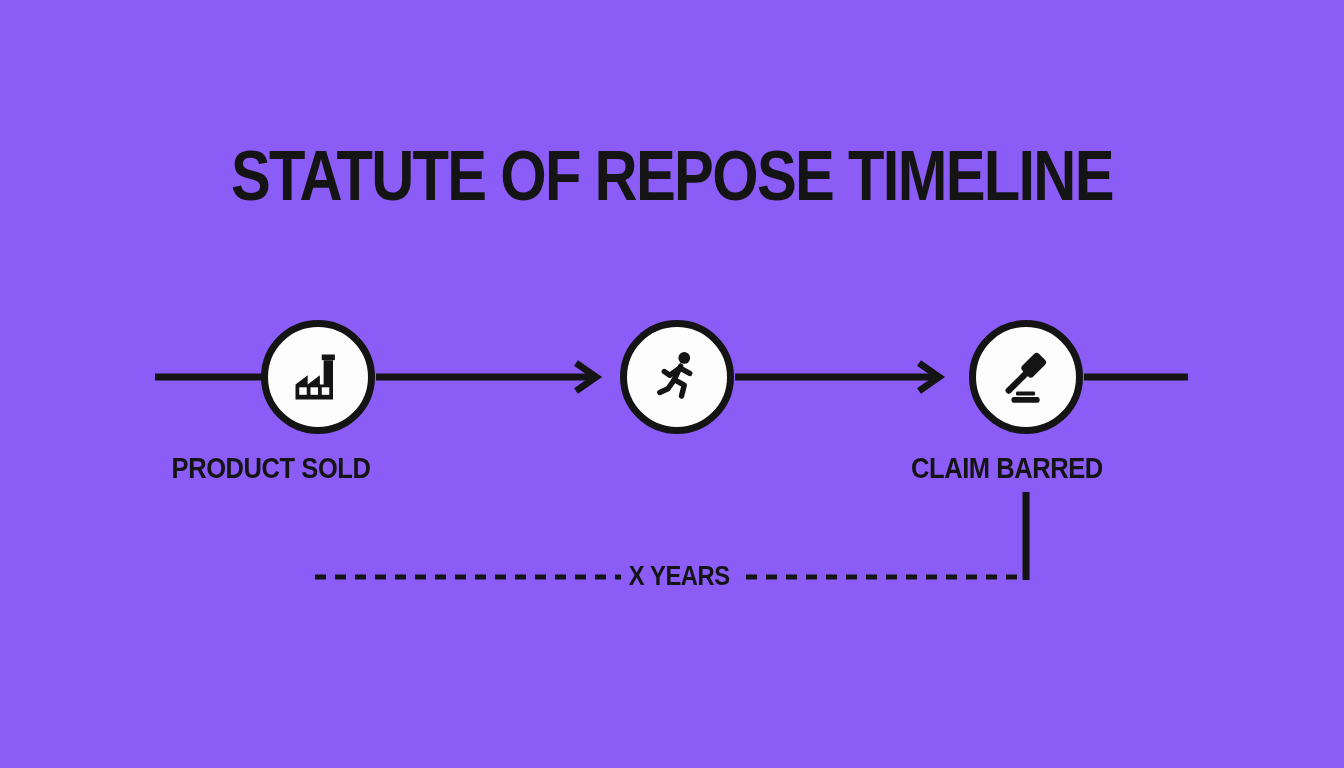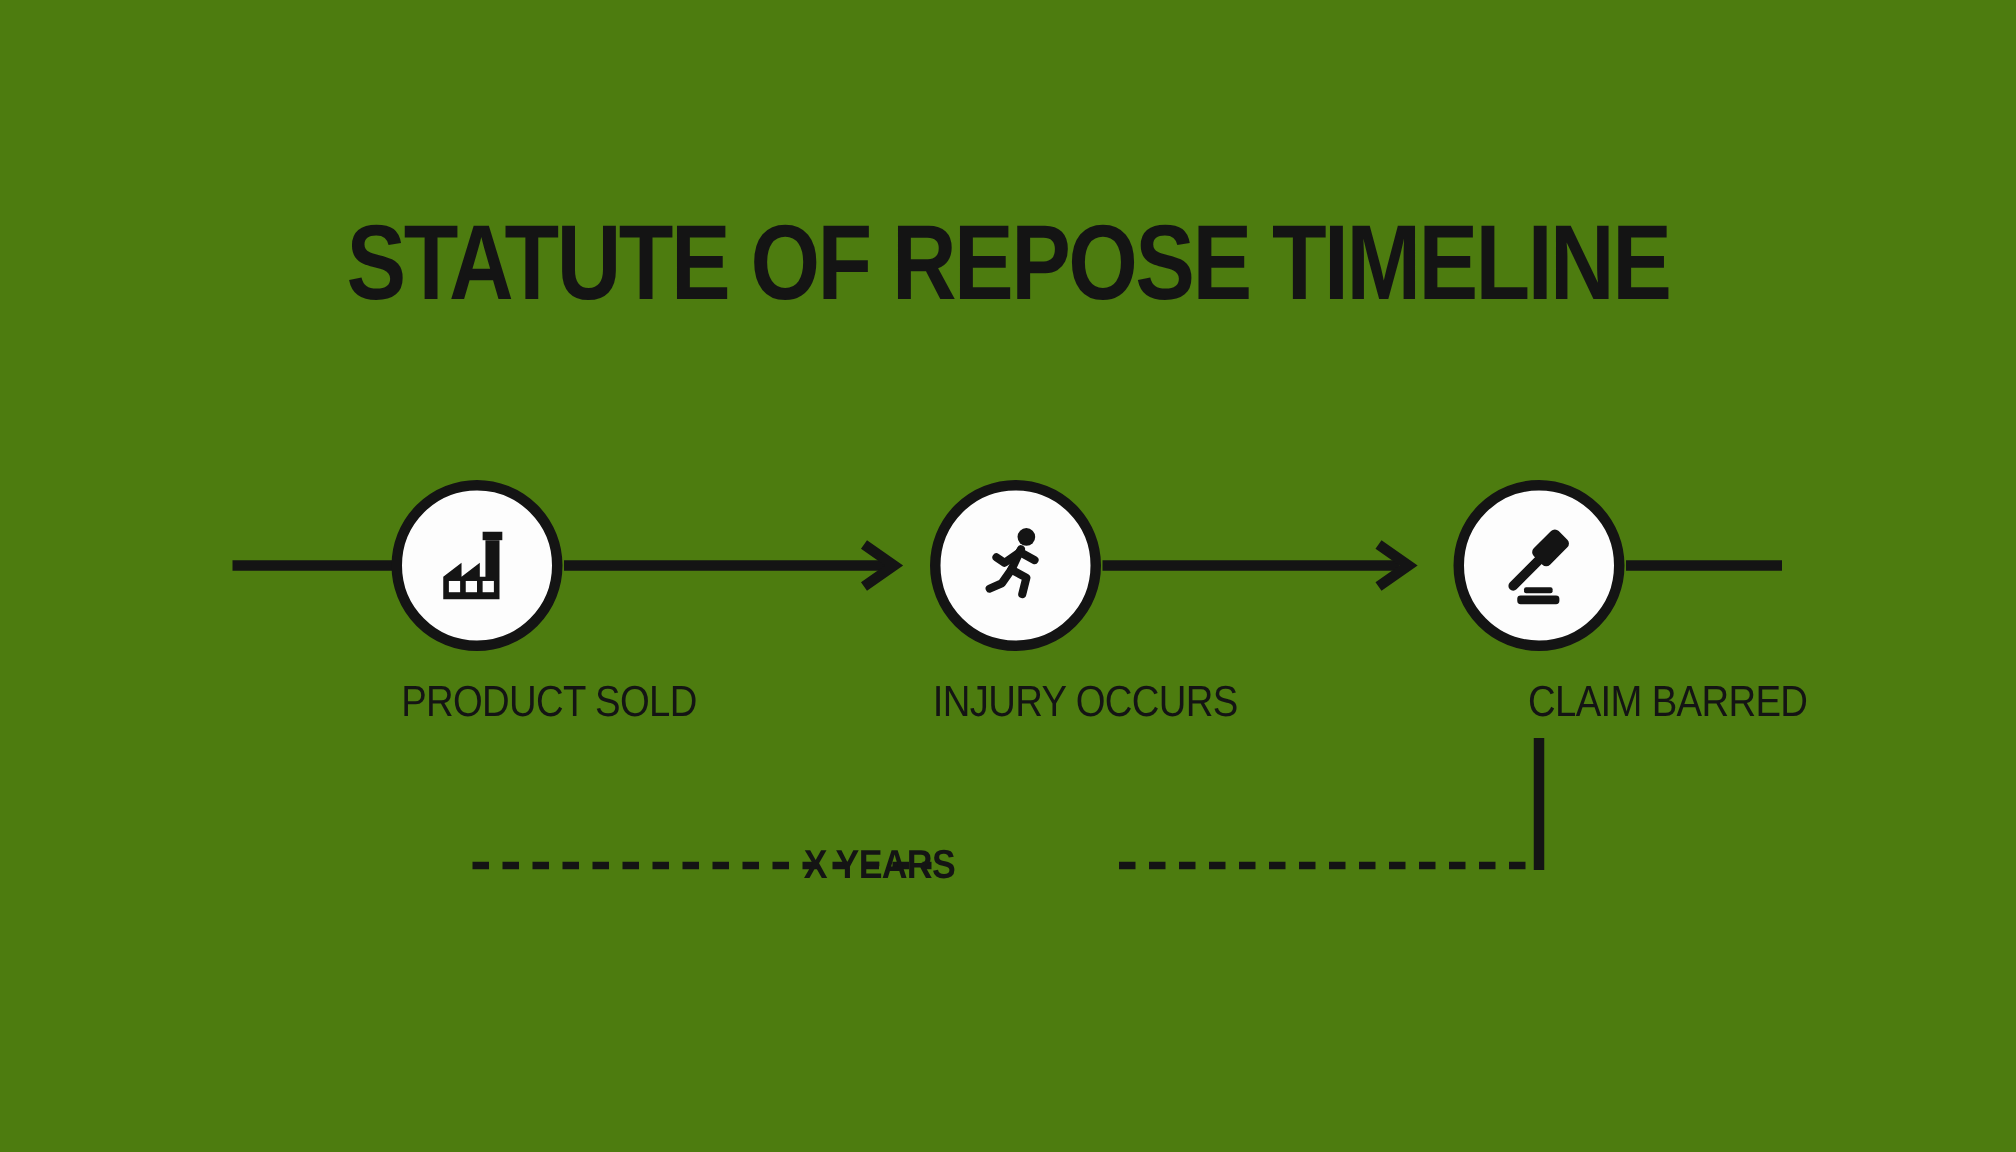--- a/index.html
+++ b/index.html
@@ -4,21 +4,21 @@
 <style>
   html, body {
     margin: 0;
     padding: 0;
     background: #ffffff;
   }
   .canvas {
     position: relative;
     width: 1344px;
     height: 768px;
-    background: #4d7c0f;
+    background: #8b5cf6;
     overflow: hidden;
     font-family: "Liberation Sans", sans-serif;
     color: #141414;
   }
   .title {
     position: absolute;
     top: 140px;
     left: 0;
     width: 100%;
     margin: 0;
@@ -54,35 +54,35 @@
     box-sizing: content-box;
   }
   .node-1 { left: 261px; }
   .node-2 { left: 620px; }
   .node-3 { left: 969px; }
   .icon { display: block; }
   .node-label {
     position: absolute;
     top: 452px;
     width: 320px;
-    text-align: right;
+    text-align: left;
     font-size: 29px;
-    font-weight: 400;
+    font-weight: 700;
     white-space: nowrap;
     color: #141414;
   }
   .label-1 { left: 158px; }
   .label-2 { left: 519px; }
   .label-3 { left: 898px; }
   .span-label {
     position: absolute;
     top: 561px;
     left: 529px;
     width: 300px;
-    text-align: left;
+    text-align: center;
     font-size: 27px;
     font-weight: 700;
     white-space: nowrap;
     color: #141414;
   }
   .cond-sm {
     display: inline-block;
     transform: scaleX(0.88);
     transform-origin: center;
     letter-spacing: -0.5px;
@@ -140,23 +140,20 @@
       <line x1="13" y1="47" x2="33" y2="27" stroke="#141414" stroke-width="7" stroke-linecap="round"></line>
       <rect fill="#141414" x="32" y="6" width="17" height="26" rx="4" transform="rotate(45 40.5 19)"></rect>
       <rect fill="#141414" x="21" y="48" width="21" height="4.5" rx="1.5"></rect>
       <rect fill="#141414" x="16" y="54" width="31" height="6.5" rx="2.5"></rect>
     </svg>
   </div>
 
   <div class="node-label label-1">
     <span class="cond-sm">PRODUCT SOLD</span>
   </div>
-  <div class="node-label label-2">
-    <span class="cond-sm">INJURY OCCURS</span>
-  </div>
   <div class="node-label label-3">
     <span class="cond-sm">CLAIM BARRED</span>
   </div>
 
   <div class="span-label">
     <span class="cond-sm">X YEARS</span>
   </div>
 
 </div>
 

